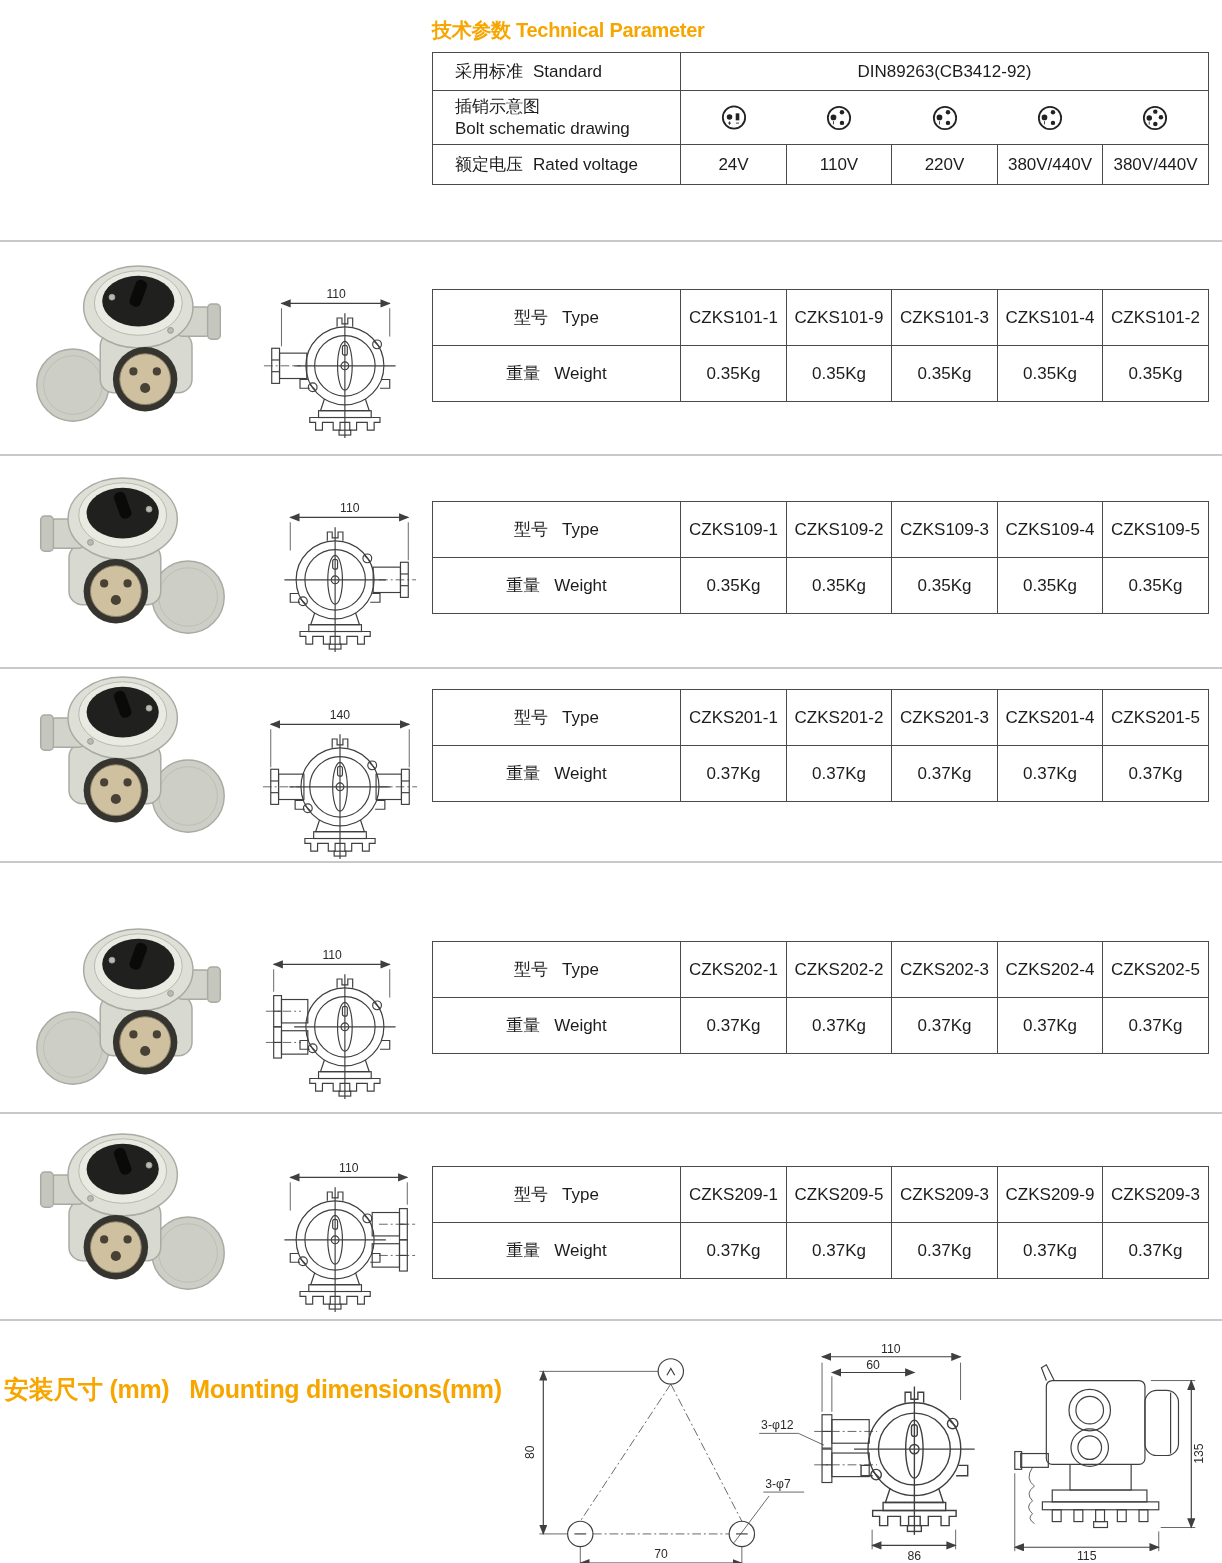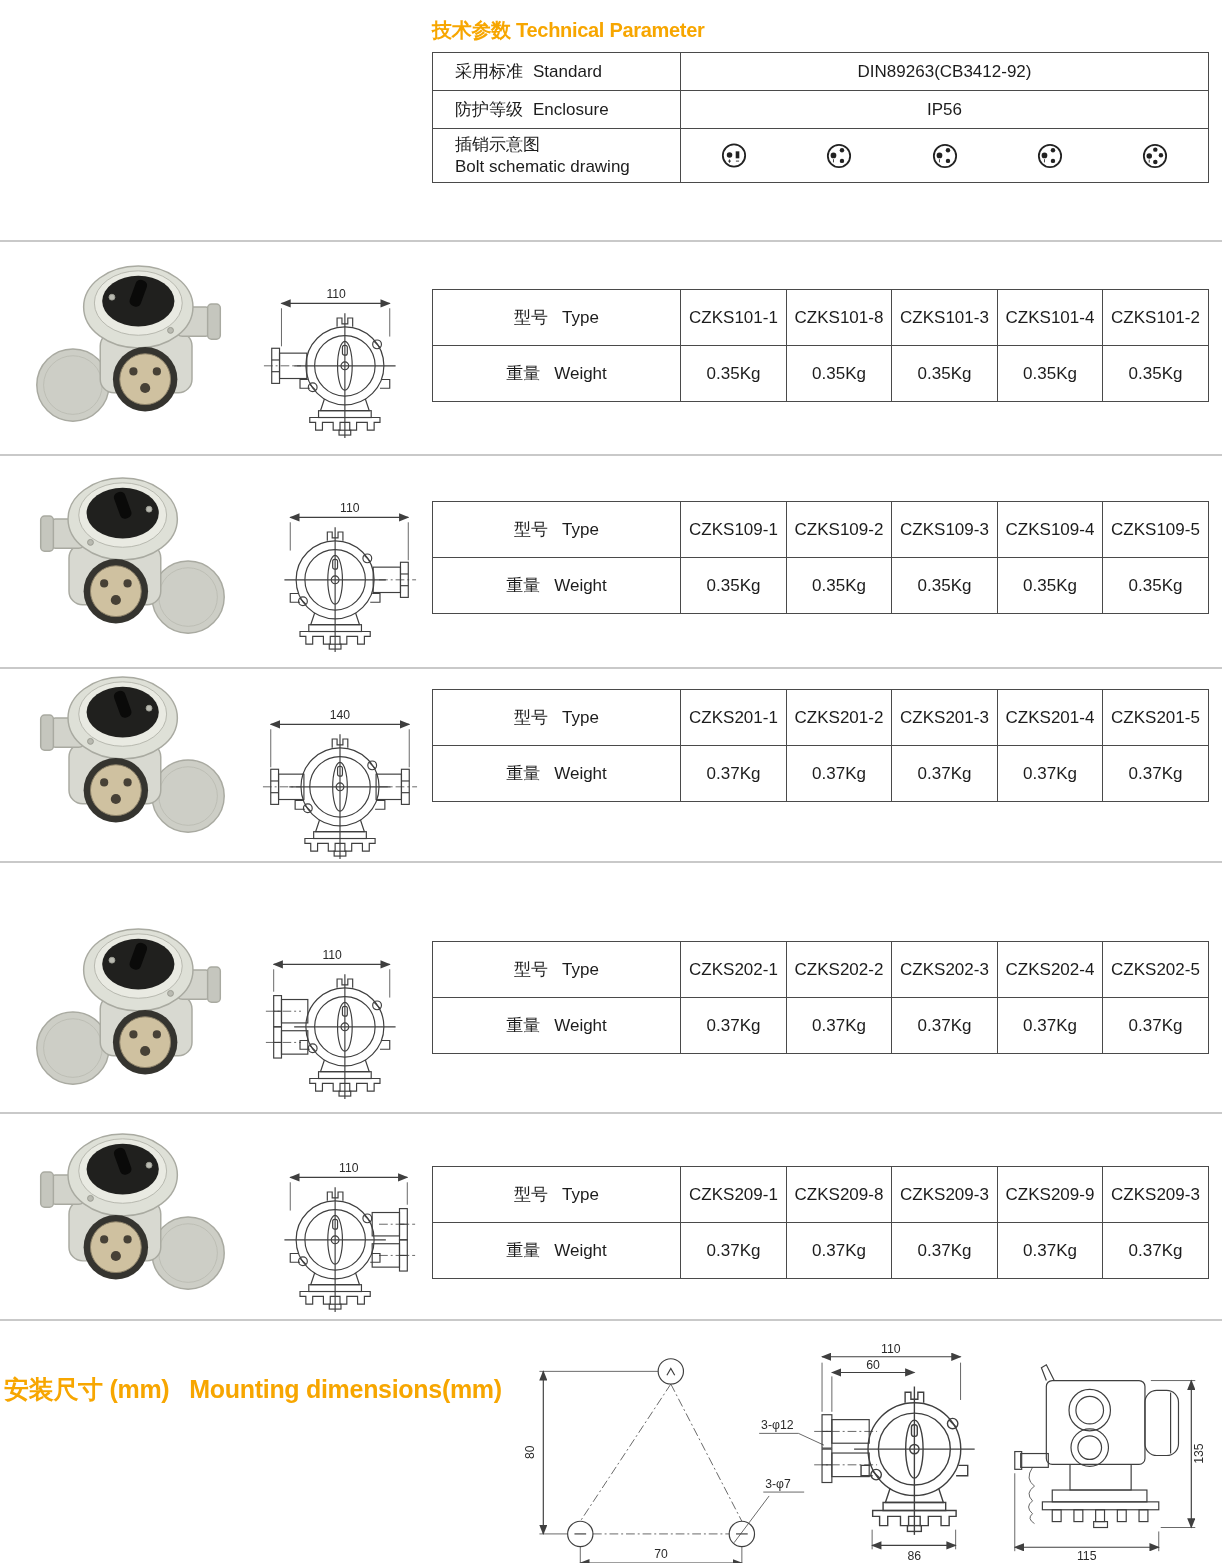--- a/index.html
+++ b/index.html
@@ -95,26 +95,20 @@
         <col style="width:106px">
         <col style="width:105px">
         <col style="width:106px">
       </colgroup>
     <tbody>
         <tr style="height:38px">
       <td class="lbl">
         <span class="cn">采用标准</span><span>Standard</span>
       </td>
       <td colspan="5">DIN89263(CB3412-92)</td>
-    </tr>
-    <tr style="height:38px">
-      <td class="lbl">
-        <span class="cn">防护等级</span><span>Enclosure</span>
-      </td>
-      <td colspan="5">IP56</td>
     </tr>
     <tr style="height:54px">
       <td class="lbl bolt-lbl">
         <span>插销示意图</span>
             <span>Bolt schematic drawing</span>
       </td>
       <td colspan="5">
         <div class="pins-wrap">
           <span class="pin-slot">
                 <svg class="pin-svg" viewBox="0 0 32 32" width="34" height="34">
@@ -157,20 +151,30 @@
             <circle class="dot" cx="10.6" cy="16" r="2.6"></circle>
             <circle class="dot" cx="16.3" cy="10" r="2.1"></circle>
             <circle class="dot" cx="21.6" cy="15.2" r="2.1"></circle>
             <circle class="dot" cx="16.3" cy="21.6" r="2.1"></circle>
             <path d="M10.6 19.4v2.8" stroke="#222" stroke-width="0.8" fill="none"></path>
           </svg>
               </span>
         </div>
       </td>
     </tr>
+    <tr style="height:40px">
+      <td class="lbl">
+        <span class="cn">额定电压</span><span>Rated voltage</span>
+      </td>
+      <td>24V</td>
+      <td>110V</td>
+      <td>220V</td>
+      <td>380V/440V</td>
+      <td>380V/440V</td>
+    </tr>
   </tbody>
     </table>
 
   <div class="section" style="top:233px;height:212px;">
     <svg class="photo" style="top:16px;" viewBox="0 0 210 180" width="205" height="176">
         <use href="#photoA"></use>
       </svg>
     <svg class="dim-svg" style="left:252px;top:38px;" viewBox="0 0 180 162" width="176" height="158">
       <g class="draw">
         <line x1="30" y1="24" x2="141" y2="24" marker-start="url(#ar)" marker-end="url(#ar)"></line>
@@ -191,21 +195,21 @@
           <col style="width:106px">
           <col style="width:105px">
           <col style="width:106px">
           <col style="width:105px">
           <col style="width:106px">
         </colgroup>
       <tbody>
           <tr>
         <td class="lbl"><span class="cn">型号</span><span>Type</span></td>
         <td>CZKS101-1</td>
-        <td>CZKS101-8</td>
+        <td>CZKS101-9</td>
         <td>CZKS101-3</td>
         <td>CZKS101-4</td>
         <td>CZKS101-2</td>
       </tr>
       <tr>
         <td class="lbl"><span class="cn">重量</span><span>Weight</span></td>
         <td>0.35Kg</td>
         <td>0.35Kg</td>
         <td>0.35Kg</td>
         <td>0.35Kg</td>
@@ -394,21 +398,21 @@
           <col style="width:106px">
           <col style="width:105px">
           <col style="width:106px">
           <col style="width:105px">
           <col style="width:106px">
         </colgroup>
       <tbody>
           <tr>
         <td class="lbl"><span class="cn">型号</span><span>Type</span></td>
         <td>CZKS209-1</td>
-        <td>CZKS209-8</td>
+        <td>CZKS209-5</td>
         <td>CZKS209-3</td>
         <td>CZKS209-9</td>
         <td>CZKS209-3</td>
       </tr>
       <tr>
         <td class="lbl"><span class="cn">重量</span><span>Weight</span></td>
         <td>0.37Kg</td>
         <td>0.37Kg</td>
         <td>0.37Kg</td>
         <td>0.37Kg</td>

